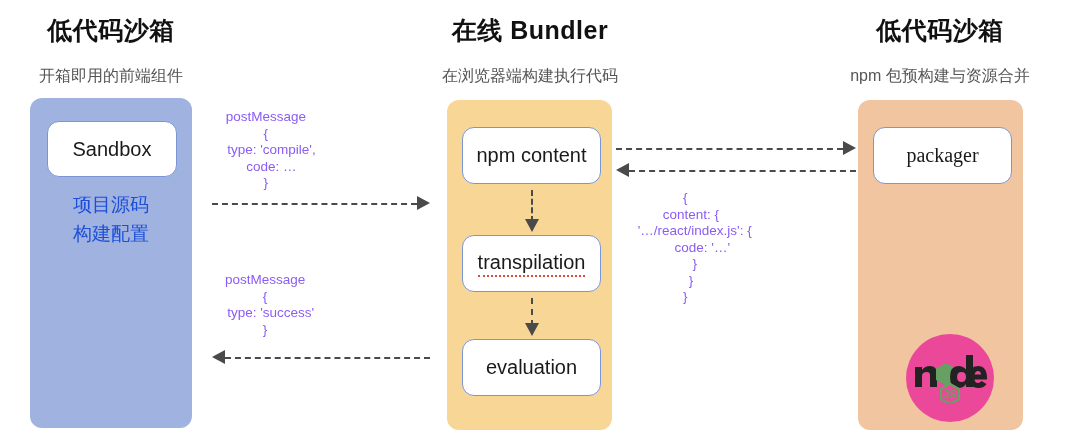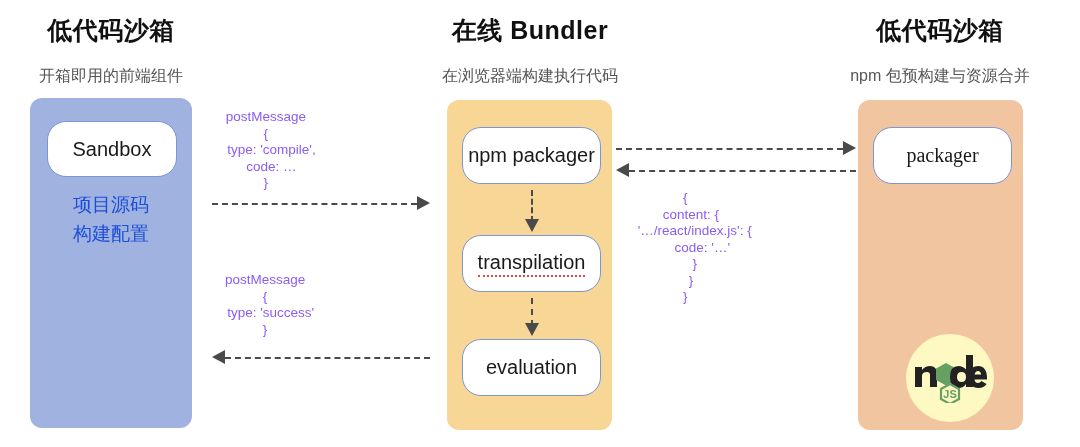--- a/index.html
+++ b/index.html
@@ -53,21 +53,21 @@
   #panel-packager {
     left: 858px; top: 100px; width: 165px; height: 330px;
     background: #f1c5a0;
   }
 
   
   .node {
     position: absolute;
     background: #ffffff;
     border: 1.6px solid #7b96d4;
-    border-radius: 19px;
+    border-radius: 12px;
     display: flex;
     align-items: center;
     justify-content: center;
     font-size: 20px;
     color: #1a1a1a;
     box-sizing: border-box;
   }
   #node-sandbox   { left: 47px;  top: 121px; width: 130px; height: 56px; }
   #node-preload   { left: 462px; top: 127px; width: 139px; height: 57px; }
   #node-transpile { left: 462px; top: 235px; width: 139px; height: 57px; }
@@ -152,21 +152,21 @@
   #conn-step1-head    { left: 525px; top: 219px; }
   #conn-step2-line    { left: 531px; top: 298px; height: 28px; }
   #conn-step2-head    { left: 525px; top: 323px; }
 
   
   #node-logo {
     position: absolute;
     left: 906px; top: 334px;
     width: 88px; height: 88px;
     border-radius: 50%;
-    background: #fef9c3;
+    background: #ec4899;
     display: flex;
     align-items: center;
     justify-content: center;
   }
   #node-logo svg { display: block; }
 </style>
 </head>
 <body>
 
 <div id="canvas">
@@ -182,21 +182,21 @@
 
   <div id="caption-source" class="panel-caption">项目源码</div>
   <div id="caption-config" class="panel-caption">构建配置</div>
 
   <div class="col-title" style="left:420px; top:14px; width:220px;">在线 Bundler</div>
   <div class="col-sub" style="left:380px; top:66px; width:300px;">在浏览器端构建执行代码</div>
 
   <div id="panel-bundler" class="panel"></div>
 
   <div id="node-preload" class="node">
-    <span>npm packager</span>
+    <span>npm content</span>
   </div>
   <div id="node-evaluate" class="node">
     <span>evaluation</span>
   </div>
   <div id="node-transpile" class="node">
     <span class="spellcheck">transpilation</span>
   </div>
 
   <div class="col-title" style="left:830px; top:14px; width:220px;">低代码沙箱</div>
   <div class="col-sub" style="left:800px; top:66px; width:280px;">npm 包预构建与资源合并</div>

